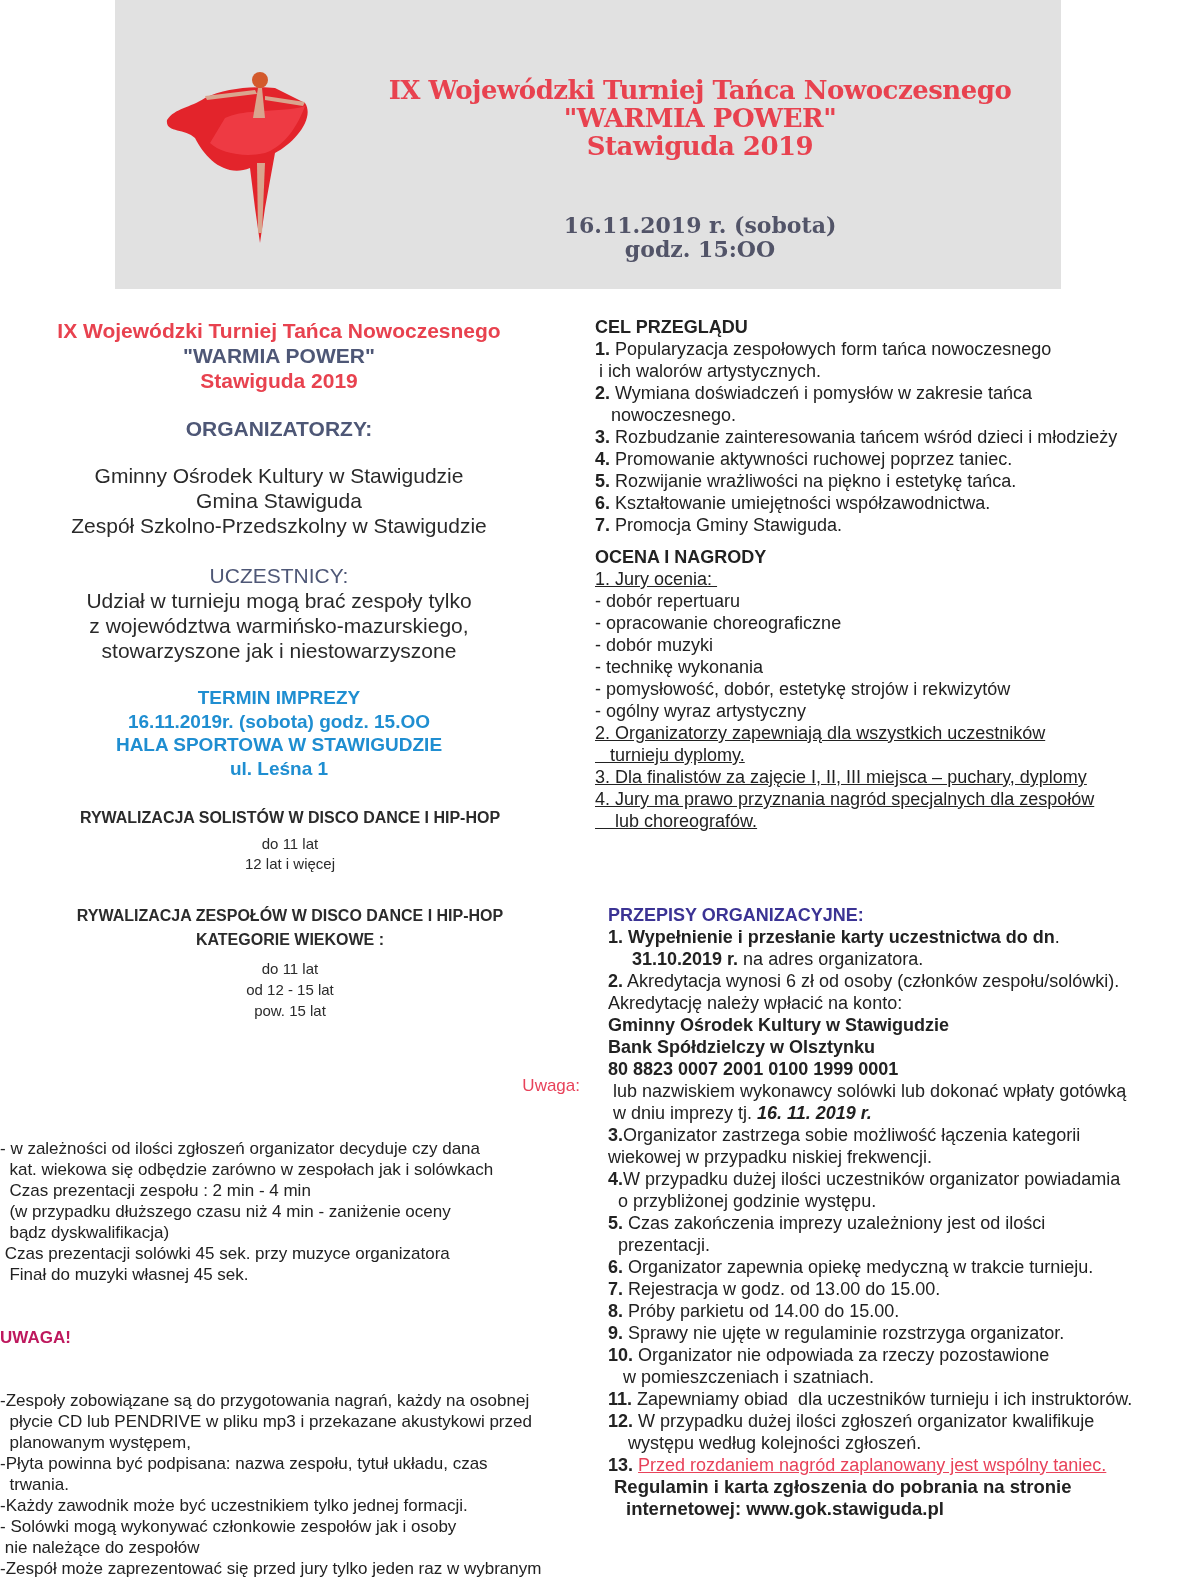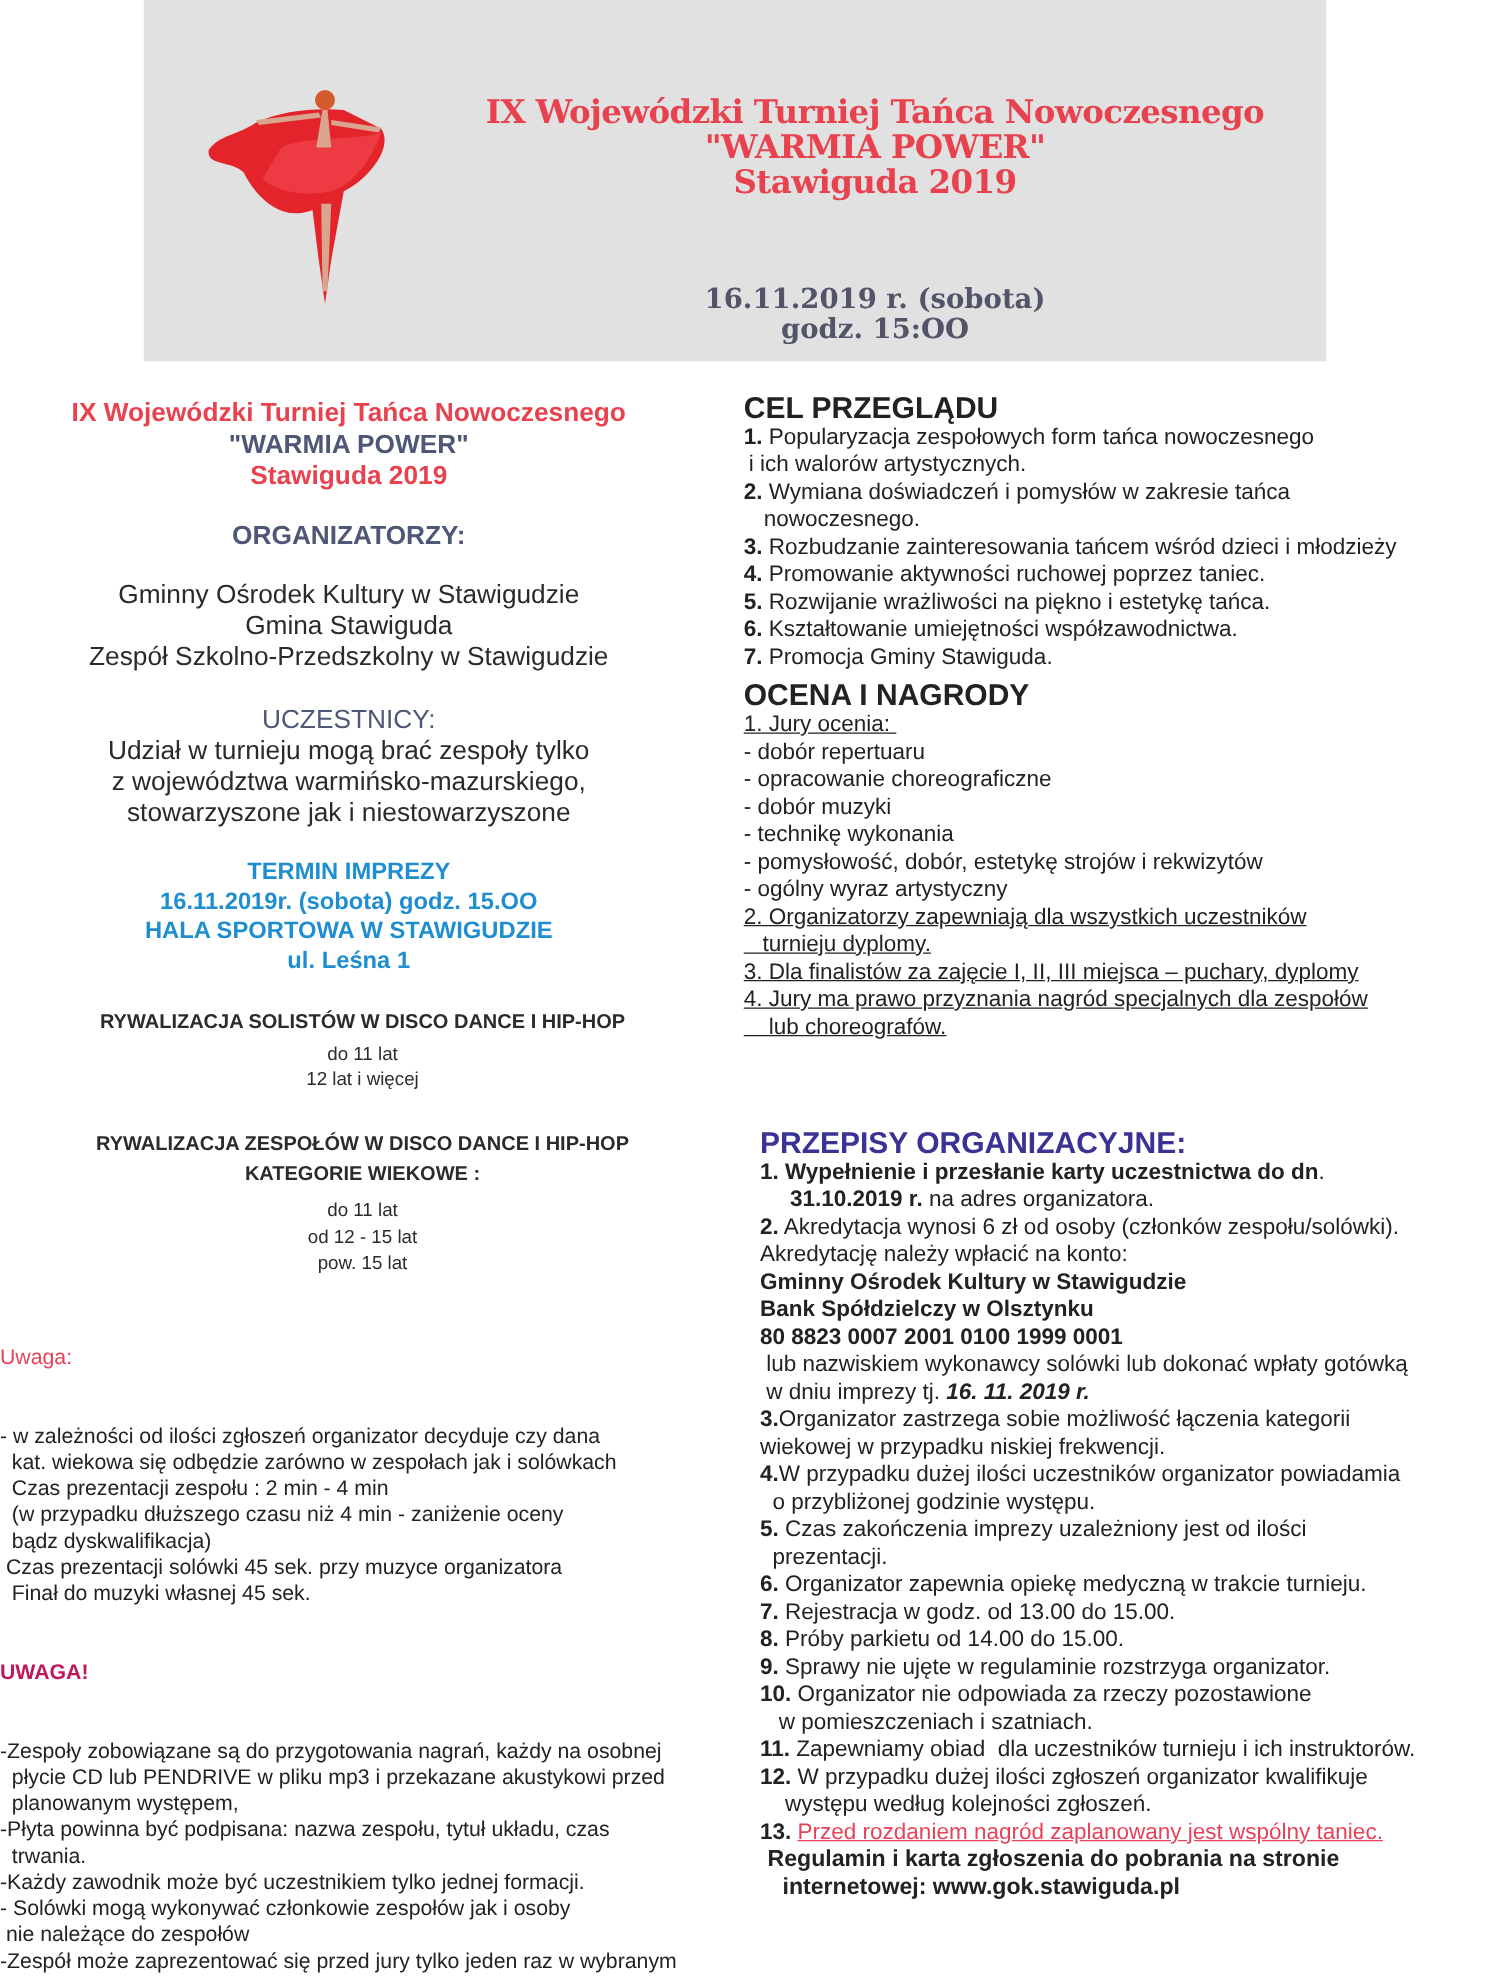--- a/index.html
+++ b/index.html
@@ -12,44 +12,44 @@
     position: absolute; left: 115px; top: 0; width: 946px; height: 289px;
     background: #e1e1e1;
   }
   .dancer { position: absolute; left: 50px; top: 58px; width: 180px; height: 190px; }
   .banner-title {
     position: absolute; left: 240px; top: 76px; width: 690px; text-align: center;
     font-family: "DejaVu Serif", serif; font-weight: bold; color: #e8424f;
     font-size: 26px; line-height: 28px; letter-spacing: -0.5px;
   }
   .banner-date {
-    position: absolute; left: 360px; top: 227px; width: 450px; text-align: center;
+    position: absolute; left: 360px; top: 213px; width: 450px; text-align: center;
     font-family: "DejaVu Serif", serif; font-weight: bold; color: #525468;
     font-size: 22px; line-height: 24px;
   }
   .left { position: absolute; left: 0; top: 318px; width: 580px; }
   .center { text-align: center; }
   .t-red { color: #e8424f; }
   .t-slate { color: #4e5776; }
   .t-blue { color: #1f8ed1; }
   .t-purple { color: #3b3394; }
   .t-pink { color: #e8425a; }
   .lh1 { font-weight: bold; font-size: 21px; line-height: 25px; margin-left: -22px; }
   .org-head { font-weight: bold; font-size: 21px; margin-top: 24px; margin-left: -22px; }
   .org-list { font-size: 21px; line-height: 25px; margin-top: 22px; margin-left: -22px; color:#2a2a2a;}
   .ucz-head { font-size: 21px; margin-top: 26px; margin-left: -22px; }
   .ucz-body { font-size: 21px; line-height: 25px; margin-left: -22px; color:#2a2a2a;}
   .termin { font-weight: bold; font-size: 19px; line-height: 23.5px; margin-top: 23px; margin-left: -22px; }
   .riv-head { font-weight: bold; font-size: 16px; line-height: 24px; margin-top: 18px; }
   .riv-sm { font-size: 15px; line-height: 20px; }
   .uwaga { font-size: 17px; line-height: 21px; color:#222; }
-  .uwaga .lbl { color: #e8425a; }
+  .uwaga .lbl { color: #e8425a; text-align: right; }
   .uwaga .lbl2 { color: #be185d; font-weight: bold; }
   .right { position: absolute; left: 595px; top: 316px; width: 609px; font-size: 18px; line-height: 22px; color: #222; }
-  .r-head { font-weight: bold; font-size: 24px; }
+  .r-head { font-weight: bold; font-size: 18px; }
   .b { font-weight: bold; }
   .u { text-decoration: underline; }
   .przep { position: absolute; left: 608px; top: 904px; width: 596px; font-size: 18px; line-height: 22px; color: #222; }
 </style>
 </head>
 <body>
 
 <div class="banner">
   <svg class="dancer" viewBox="0 0 180 190">
     <path d="M40 40 C 60 30, 90 28, 110 30 L 140 45 C 150 60, 130 85, 110 95 L 100 150 L 95 185 L 90 150 L 85 110 C 60 120, 40 100, 30 80 C 20 70, 0 75, 2 62 C 10 50, 25 50, 40 40 Z" fill="#e3242b"></path>

